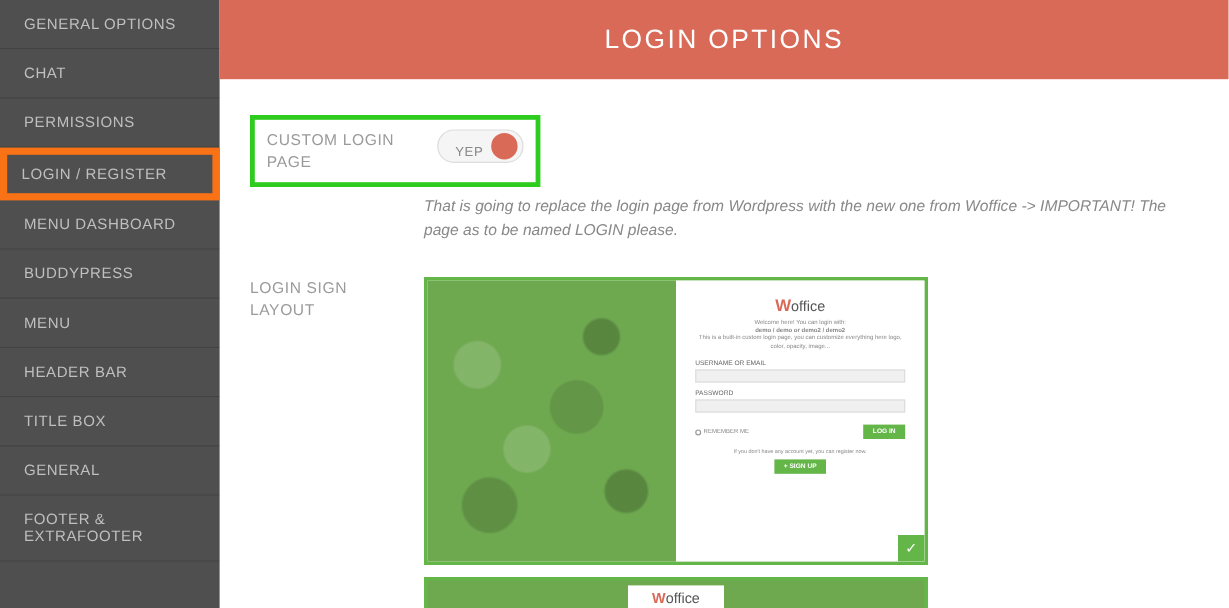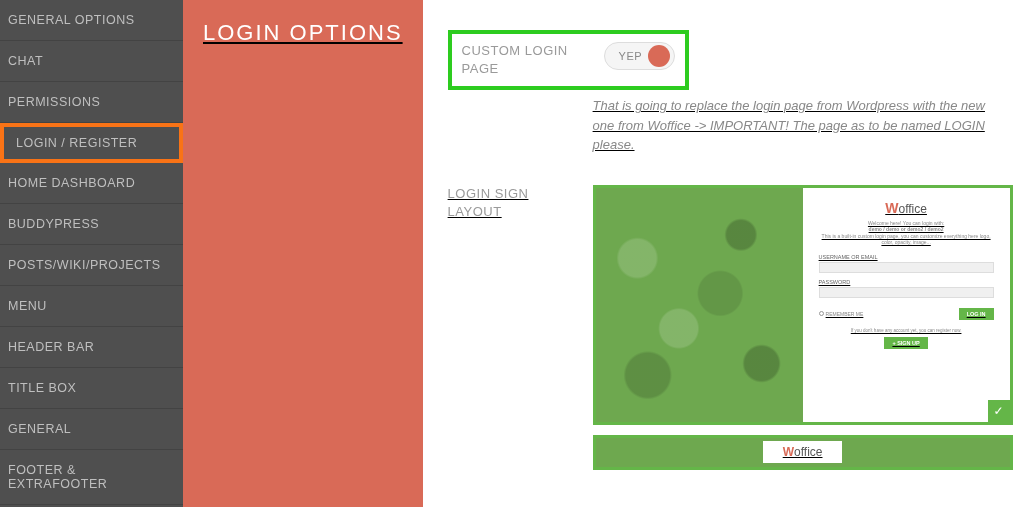--- a/index.html
+++ b/index.html
@@ -1,27 +1,27 @@
 <!DOCTYPE html>
 <html><head>
   <meta charset="utf-8">
   <style>
     * { margin: 0; padding: 0; box-sizing: border-box; }
     body { font-family: -apple-system, BlinkMacSystemFont, "Segoe UI", Arial, sans-serif; background: #fff; width: 1024px; height: 507px; overflow: hidden; }
     .container { display: flex; height: 507px; }
     .sidebar { width: 183px; background: #4f4f4f; flex-shrink: 0; overflow-y: auto; }
-    .sidebar-item { padding: 13px 8px; color: #bfbfbf; font-size: 12.5px; letter-spacing: 0.5px; cursor: pointer; border-bottom: 1px solid rgba(0,0,0,0.15); }
-    .sidebar-item.highlighted { border: 4px solid #f97316; padding: 9px 12px; }
-    .main { flex: 1; display: flex; flex-direction: row; overflow: hidden; text-decoration: underline; }
+    .sidebar-item { padding: 13px 20px; color: #bfbfbf; font-size: 12.5px; letter-spacing: 0.5px; cursor: pointer; border-bottom: 1px solid rgba(0,0,0,0.15); }
+    .sidebar-item.highlighted { border: 6px solid #f97316; padding: 9px 12px; }
+    .main { flex: 1; display: flex; flex-direction: column; overflow: hidden; }
     .header { background: #d96a57; color: #fff; padding: 20px; text-align: center; font-size: 22px; letter-spacing: 2px; font-weight: 300; }
     .content { padding: 30px 25px 0 25px; flex: 1; overflow-y: auto; }
     .option-label { width: 130px; color: #9a9a9a; font-size: 13px; letter-spacing: 0.5px; line-height: 1.4; flex-shrink: 0; }
     .highlight-box { border: 4px solid #2dcc1f; padding: 8px 10px 8px 10px; display: inline-flex; align-items: flex-start; margin-bottom: 6px; gap: 12px; }
     .highlight-box .option-label { width: 130px; }
-    .toggle { display: inline-flex; align-items: center; background: #f5f5f5; border: 1px solid #ddd; border-radius: 16px; padding: 2px 4px 2px 14px; gap: 6px; height: 28px; }
+    .toggle { display: inline-flex; align-items: flex-end; background: #f5f5f5; border: 1px solid #ddd; border-radius: 16px; padding: 2px 4px 2px 14px; gap: 6px; height: 28px; }
     .toggle-label { font-size: 11px; color: #888; letter-spacing: 0.5px; }
     .toggle-knob { width: 22px; height: 22px; background: #d96a57; border-radius: 50%; }
     .description { color: #888; font-size: 13px; font-style: italic; margin-left: 145px; margin-bottom: 30px; line-height: 1.5; max-width: 660px; }
     .layout-row { display: flex; align-items: flex-start; gap: 15px; }
     .layout-label { width: 130px; color: #9a9a9a; font-size: 13px; letter-spacing: 0.5px; line-height: 1.4; flex-shrink: 0; }
     .layout-preview { border: 3px solid #64b648; width: 420px; height: 240px; display: flex; position: relative; }
     .preview-left { width: 50%; background: #6ea84f; position: relative; overflow: hidden; }
     .preview-left::before { content: ""; position: absolute; inset: 0; background: 
       radial-gradient(circle at 20% 30%, rgba(255,255,255,0.15) 8%, transparent 9%),
       radial-gradient(circle at 70% 20%, rgba(0,0,0,0.2) 6%, transparent 7%),
@@ -50,23 +50,22 @@
   </style>
 </head>
 <body>
 
 <div class="container">
   <div class="sidebar">
     <div class="sidebar-item">GENERAL OPTIONS</div>
     <div class="sidebar-item">CHAT</div>
     <div class="sidebar-item">PERMISSIONS</div>
     <div class="sidebar-item highlighted">LOGIN / REGISTER</div>
-    <div class="sidebar-item">HOME DASHBOARD</div>
+    <div class="sidebar-item">MENU DASHBOARD</div>
     <div class="sidebar-item">BUDDYPRESS</div>
-    <div class="sidebar-item">POSTS/WIKI/PROJECTS</div>
     <div class="sidebar-item">MENU</div>
     <div class="sidebar-item">HEADER BAR</div>
     <div class="sidebar-item">TITLE BOX</div>
     <div class="sidebar-item">GENERAL</div>
     <div class="sidebar-item">FOOTER &amp; EXTRAFOOTER</div>
   </div>
 
   <div class="main">
     <div class="header">LOGIN OPTIONS</div>
 

